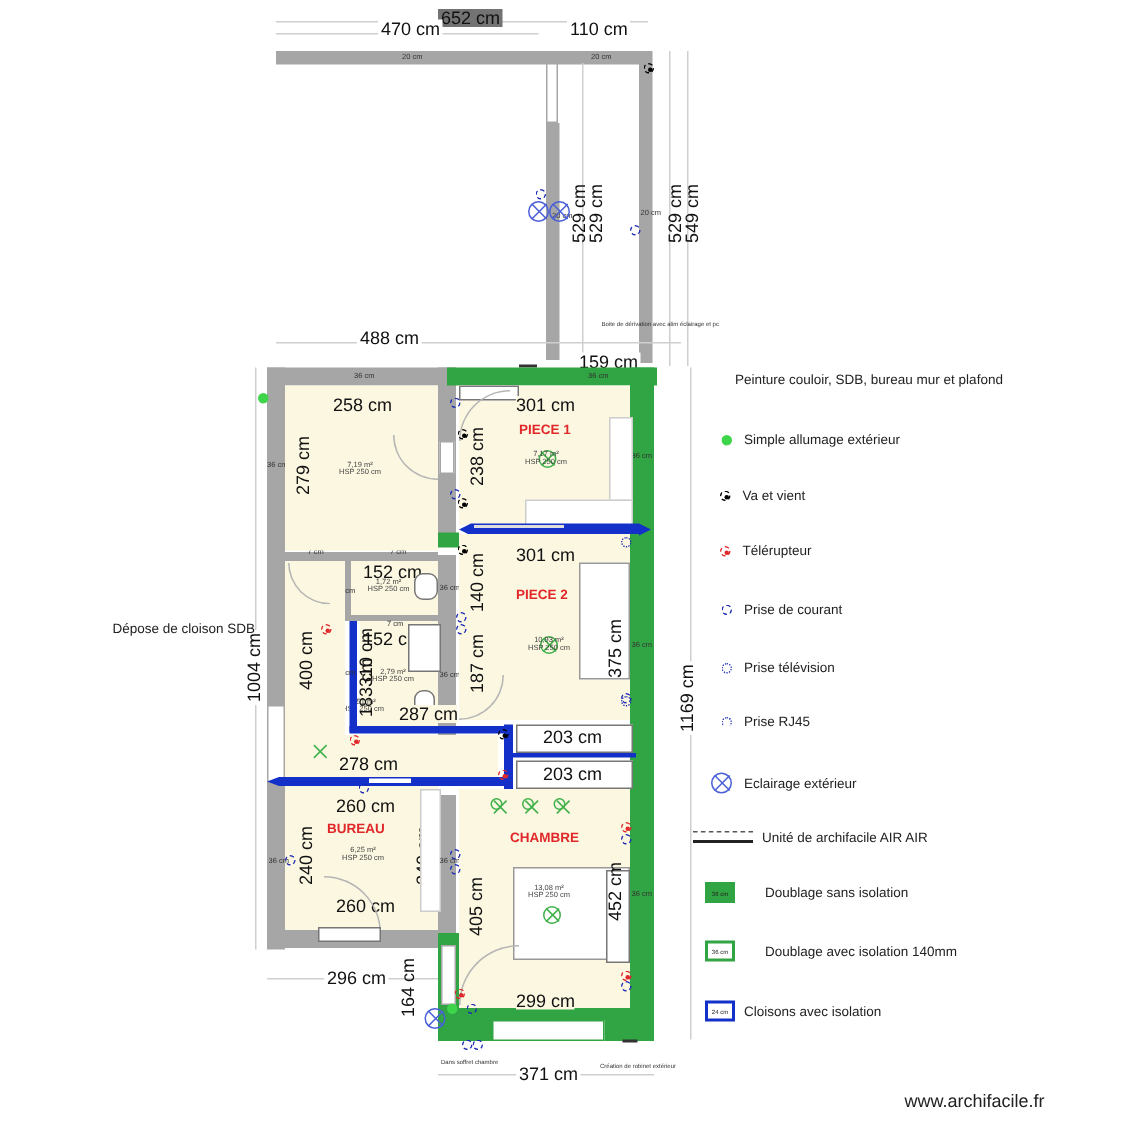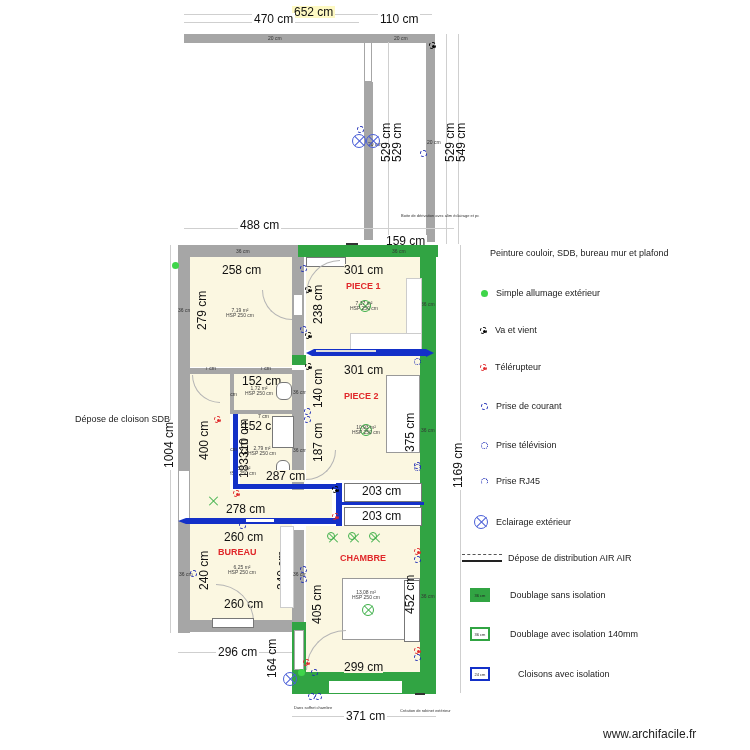--- a/index.html
+++ b/index.html
@@ -36,21 +36,21 @@
   .sw-green{background:#31a443;}
   .sw-greenb{background:#fff;border:2px solid #31a443;}
   .sw-blue{background:#fff;border:2px solid #1330c8;}
   .door-arc{position:absolute;border:1px solid #b5b5b5;border-radius:0 0 100% 0;box-sizing:border-box;border-top:none;border-left:none;}
   .watermark{position:absolute;font-size:12px;color:#222;}
 </style>
 </head>
 <body>
 
 <div class="dline" style="left:184px;top:14px;width:248px;height:1px;"></div>
-<div class="dim" style="left:292px;top:6px;background:#fef9c3;padding:0 2px;">652 cm</div>
+<div class="dim" style="left:292px;top:6px;background:#737373;padding:0 2px;">652 cm</div>
 <div class="dline" style="left:184px;top:22px;width:175px;height:1px;"></div>
 <div class="dim" style="left:252px;top:13px;background:#fff;padding:0 2px;">470 cm</div>
 <div class="dim" style="left:378px;top:13px;background:#fff;padding:0 2px;">110 cm</div>
 
 <div class="wall" style="left:184px;top:34px;width:250px;height:9px;"></div>
 <div class="tiny" style="left:268px;top:36px;">20 cm</div>
 <div class="tiny" style="left:394px;top:36px;">20 cm</div>
 <div class="wall" style="left:364px;top:82px;width:9px;height:158px;"></div>
 <div class="abs" style="left:364px;top:42px;width:8px;height:40px;border:1px solid #a6a6a6;box-sizing:border-box;background:#fff;"></div>
 <div class="wall" style="left:426px;top:34px;width:9px;height:208px;"></div>
@@ -297,28 +297,28 @@
 <div class="legend-item" style="left:481px;top:476px;">
   <span class="sym s-tv" style="position:relative;border-bottom-color:transparent;"></span>
   <span class="legend-label">Prise RJ45</span>
 </div>
 <div class="legend-item" style="left:474px;top:515px;">
   <span class="sym s-light" style="position:relative;"></span>
   <span class="legend-label">Eclairage extérieur</span>
 </div>
 <div class="legend-item" style="left:462px;top:553px;">
   <span style="display:inline-block;width:40px;height:5px;border-bottom:2px solid #222;border-top:1px dashed #555;"></span>
-  <span class="legend-label" style="margin-left:6px;">Dépose de distribution AIR AIR</span>
+  <span class="legend-label" style="margin-left:6px;">Unité de archifacile AIR AIR</span>
 </div>
 <div class="legend-item" style="left:470px;top:588px;">
   <span class="sw sw-green">36 cm</span>
   <span class="legend-label" style="margin-left:20px;">Doublage sans isolation</span>
 </div>
 <div class="legend-item" style="left:470px;top:627px;">
   <span class="sw sw-greenb">36 cm</span>
   <span class="legend-label" style="margin-left:20px;">Doublage avec isolation 140mm</span>
 </div>
 <div class="legend-item" style="left:470px;top:667px;">
   <span class="sw sw-blue">24 cm</span>
-  <span class="legend-label" style="margin-left:28px;">Cloisons avec isolation</span>
+  <span class="legend-label" style="margin-left:6px;">Cloisons avec isolation</span>
 </div>
 
 <div class="watermark" style="left:603px;top:727px;">www.archifacile.fr</div>
 
 </body></html>

